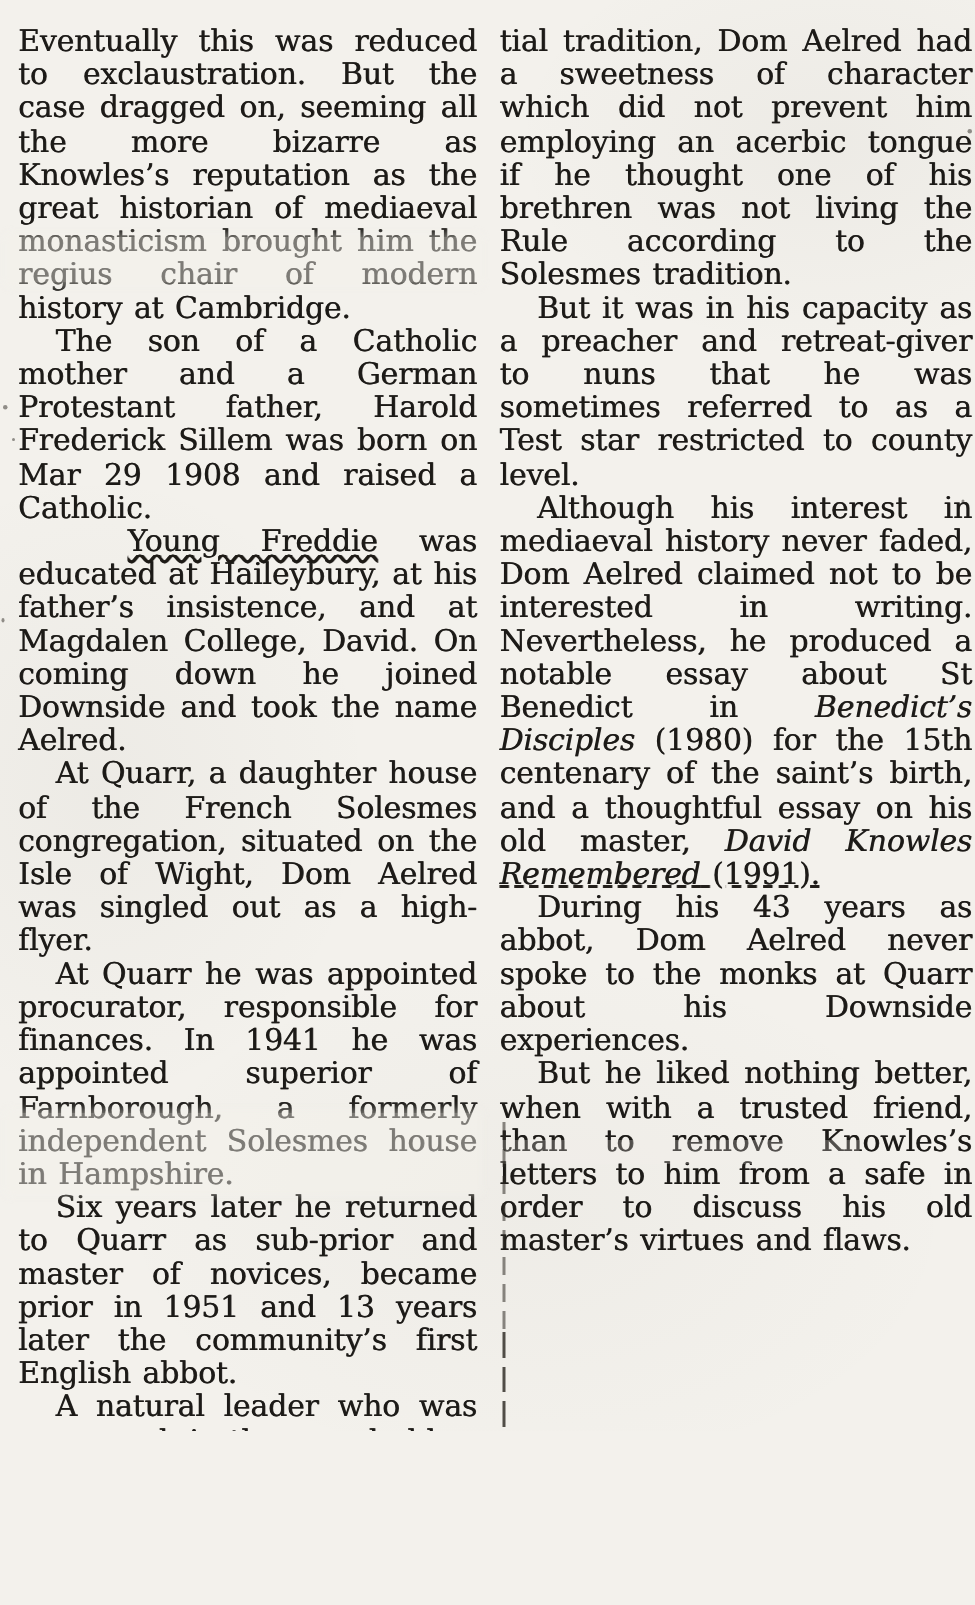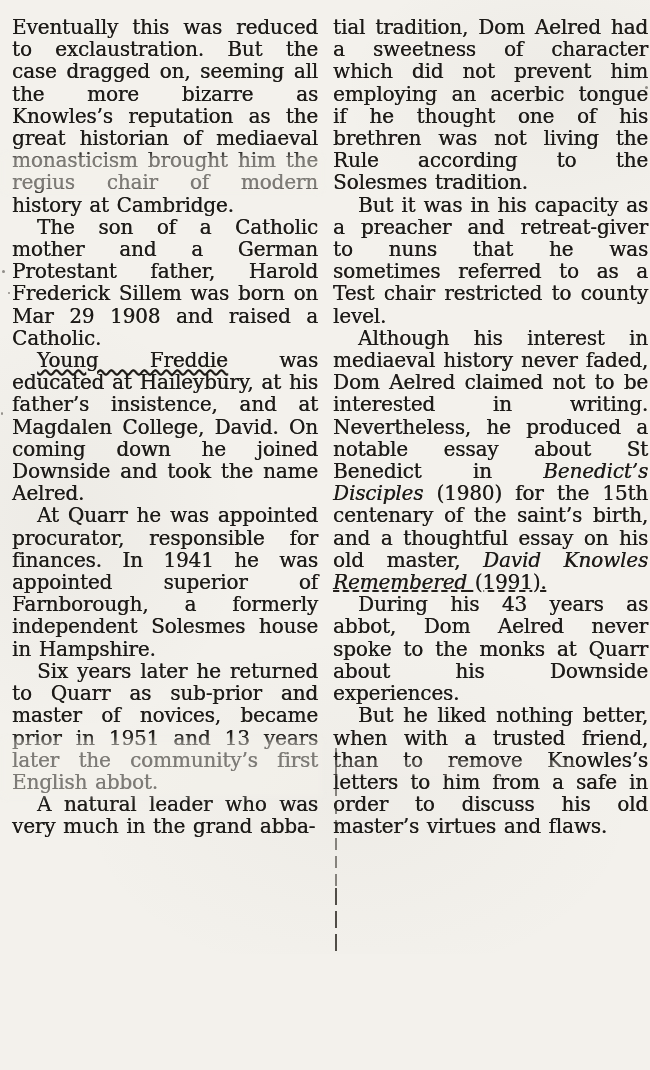--- a/index.html
+++ b/index.html
@@ -38,20 +38,21 @@
     text-shadow: 0.35px 0 0 rgba(28,26,23,0.85);
   }
   .col-left  { width: 306px; }
   .col-right { width: 315px; }
   .col p.para { margin: 0; }
   .col p.indent { text-indent: 25px; }
   .run-italic { font-style: italic; }
   .run-uwavy {
     text-decoration: underline wavy 2px rgba(25,22,18,0.9);
     text-underline-offset: 2px;
+    margin-left: 48px;
   }
   .run-udash {
     text-decoration: underline dashed 2px rgba(30,27,22,0.85);
     text-underline-offset: 1px;
   }
   
   .smudge {
     position: absolute;
     background: rgba(243,241,236,0.45);
     box-shadow: 0 0 6px 3px rgba(243,241,236,0.45);
@@ -88,27 +89,28 @@
 </head>
 <body>
 
 <div class="page">
 
   <div class="article">
     <div class="col col-left">
         <p class="para"><span>Eventually this was reduced to exclaustration. But the case dragged on, seeming all the more bizarre as Knowles’s reputation as the great historian of mediaeval monasticism brought him the regius chair of modern history at Cambridge.</span></p>
         <p class="para indent"><span>The son of a Catholic mother and a German Protestant father, Harold Frederick Sillem was born on Mar 29 1908 and raised a Catholic.</span></p>
         <p class="para indent"><span class="run-uwavy">Young Freddie</span><span> was educated at Haileybury, at his father’s insistence, and at Magdalen College, David. On coming down he joined Downside and took the name Aelred.</span></p>
+        <p class="para indent"><span>At Quarr, a daughter house of the French Solesmes congregation, situated on the Isle of Wight, Dom Aelred was singled out as a high-flyer.</span></p>
         <p class="para indent"><span>At Quarr he was appointed procurator, responsible for finances. In 1941 he was appointed superior of Farnborough, a formerly independent Solesmes house in Hampshire.</span></p>
         <p class="para indent"><span>Six years later he returned to Quarr as sub-prior and master of novices, became prior in 1951 and 13 years later the community’s first English abbot.</span></p>
         <p class="para indent"><span>A natural leader who was very much in the grand abba-</span></p>
       </div>
     <div class="col col-right">
         <p class="para"><span>tial tradition, Dom Aelred had a sweetness of character which did not prevent him employing an acerbic tongue if he thought one of his brethren was not living the Rule according to the Solesmes tradition.</span></p>
-        <p class="para indent"><span>But it was in his capacity as a preacher and retreat-giver to nuns that he was sometimes referred to as a Test chair restricted to county level.</span></p>
+        <p class="para indent"><span>But it was in his capacity as a preacher and retreat-giver to nuns that he was sometimes referred to as a Test star restricted to county level.</span></p>
         <p class="para indent"><span>Although his interest in mediaeval history never faded, Dom Aelred claimed not to be interested in writing. Nevertheless, he produced a notable essay about St Benedict in </span><span class="run-italic">Benedict’s Disciples</span><span> (1980) for the 15th centenary of the saint’s birth, and a thoughtful essay on his old master, </span><span class="run-italic">David Knowles </span><span class="run-italic run-udash">Remembered</span><span class="run-udash"> (1991).</span></p>
         <p class="para indent"><span>During his 43 years as abbot, Dom Aelred never spoke to the monks at Quarr about his Downside experiences.</span></p>
         <p class="para indent"><span>But he liked nothing better, when with a trusted friend, than to remove Knowles’s letters to him from a safe in order to discuss his old master’s virtues and flaws.</span></p>
       </div>
   </div>
 
   <div class="smudge smudge-1"></div>
   <div class="smudge smudge-2"></div>
   <div class="smudge smudge-3"></div>
   <div class="crease crease-a"></div>

